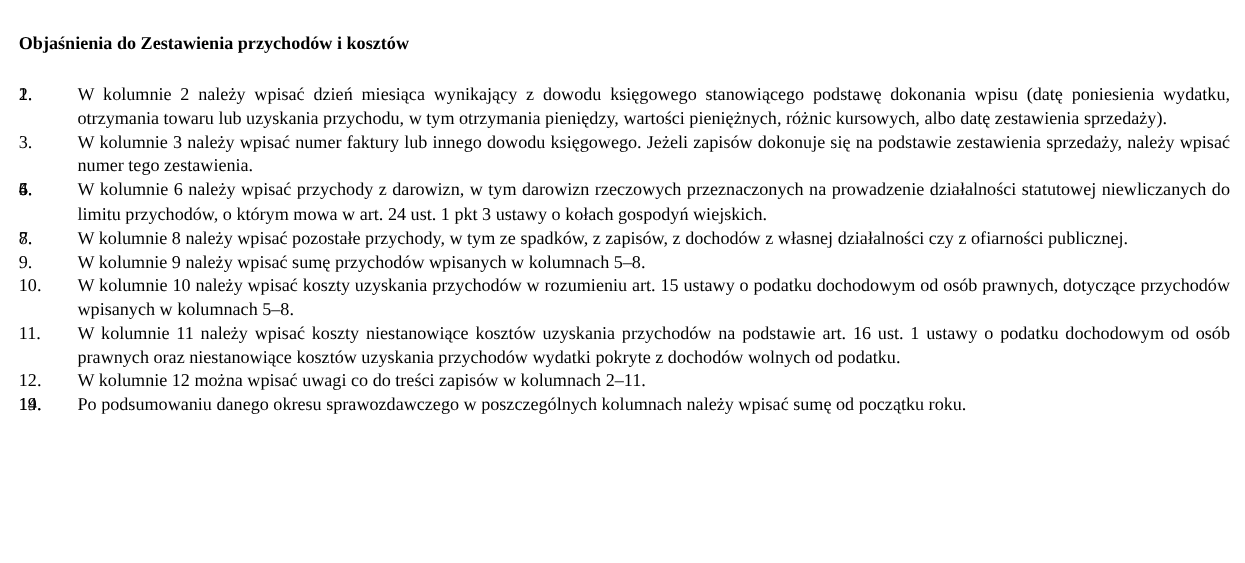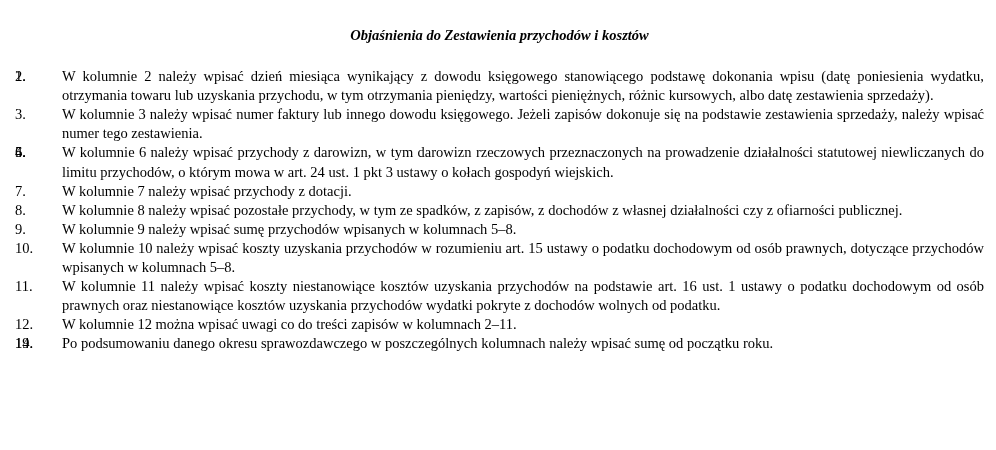--- a/index.html
+++ b/index.html
@@ -19,23 +19,22 @@
     padding: 26px 12px 0 15px;
     font-family: "Liberation Serif", "DejaVu Serif", serif;
     font-size: 14.5px;
     line-height: 19.1px;
     color: #000000;
   }
   .title {
     margin: 0 0 22px 0;
     font-size: 14.5px;
     font-weight: bold;
-    text-align: center;
+    text-align: left;
     line-height: 19.1px;
-    font-style: italic;
   }
   .list {
     margin: 0;
     padding: 0;
     list-style: none;
   }
   .item {
     position: relative;
     padding-left: 47px;
     text-align: justify;
@@ -72,21 +71,21 @@
 
   <li class="item">
     <span class="num">5.</span>
   </li>
 
   <li class="item">
     <span class="num">6.</span><span class="txt">W kolumnie 6 należy wpisać przychody z darowizn, w tym darowizn rzeczowych przeznaczonych na prowadzenie działalności statutowej niewliczanych do limitu przychodów, o którym mowa w art. 24 ust. 1 pkt 3 ustawy o kołach gospodyń wiejskich.</span>
   </li>
 
   <li class="item">
-    <span class="num">7.</span><span class="txt">W kolumnie 7 należy wpisać przychody z dotacji.</span>
+    <span class="num">7.</span>
   </li>
 
   <li class="item">
     <span class="num">8.</span><span class="txt">W kolumnie 8 należy wpisać pozostałe przychody, w tym ze spadków, z zapisów, z dochodów z własnej działalności czy z ofiarności publicznej.</span>
   </li>
 
   <li class="item">
     <span class="num">9.</span><span class="txt">W kolumnie 9 należy wpisać sumę przychodów wpisanych w kolumnach 5–8.</span>
   </li>
 

